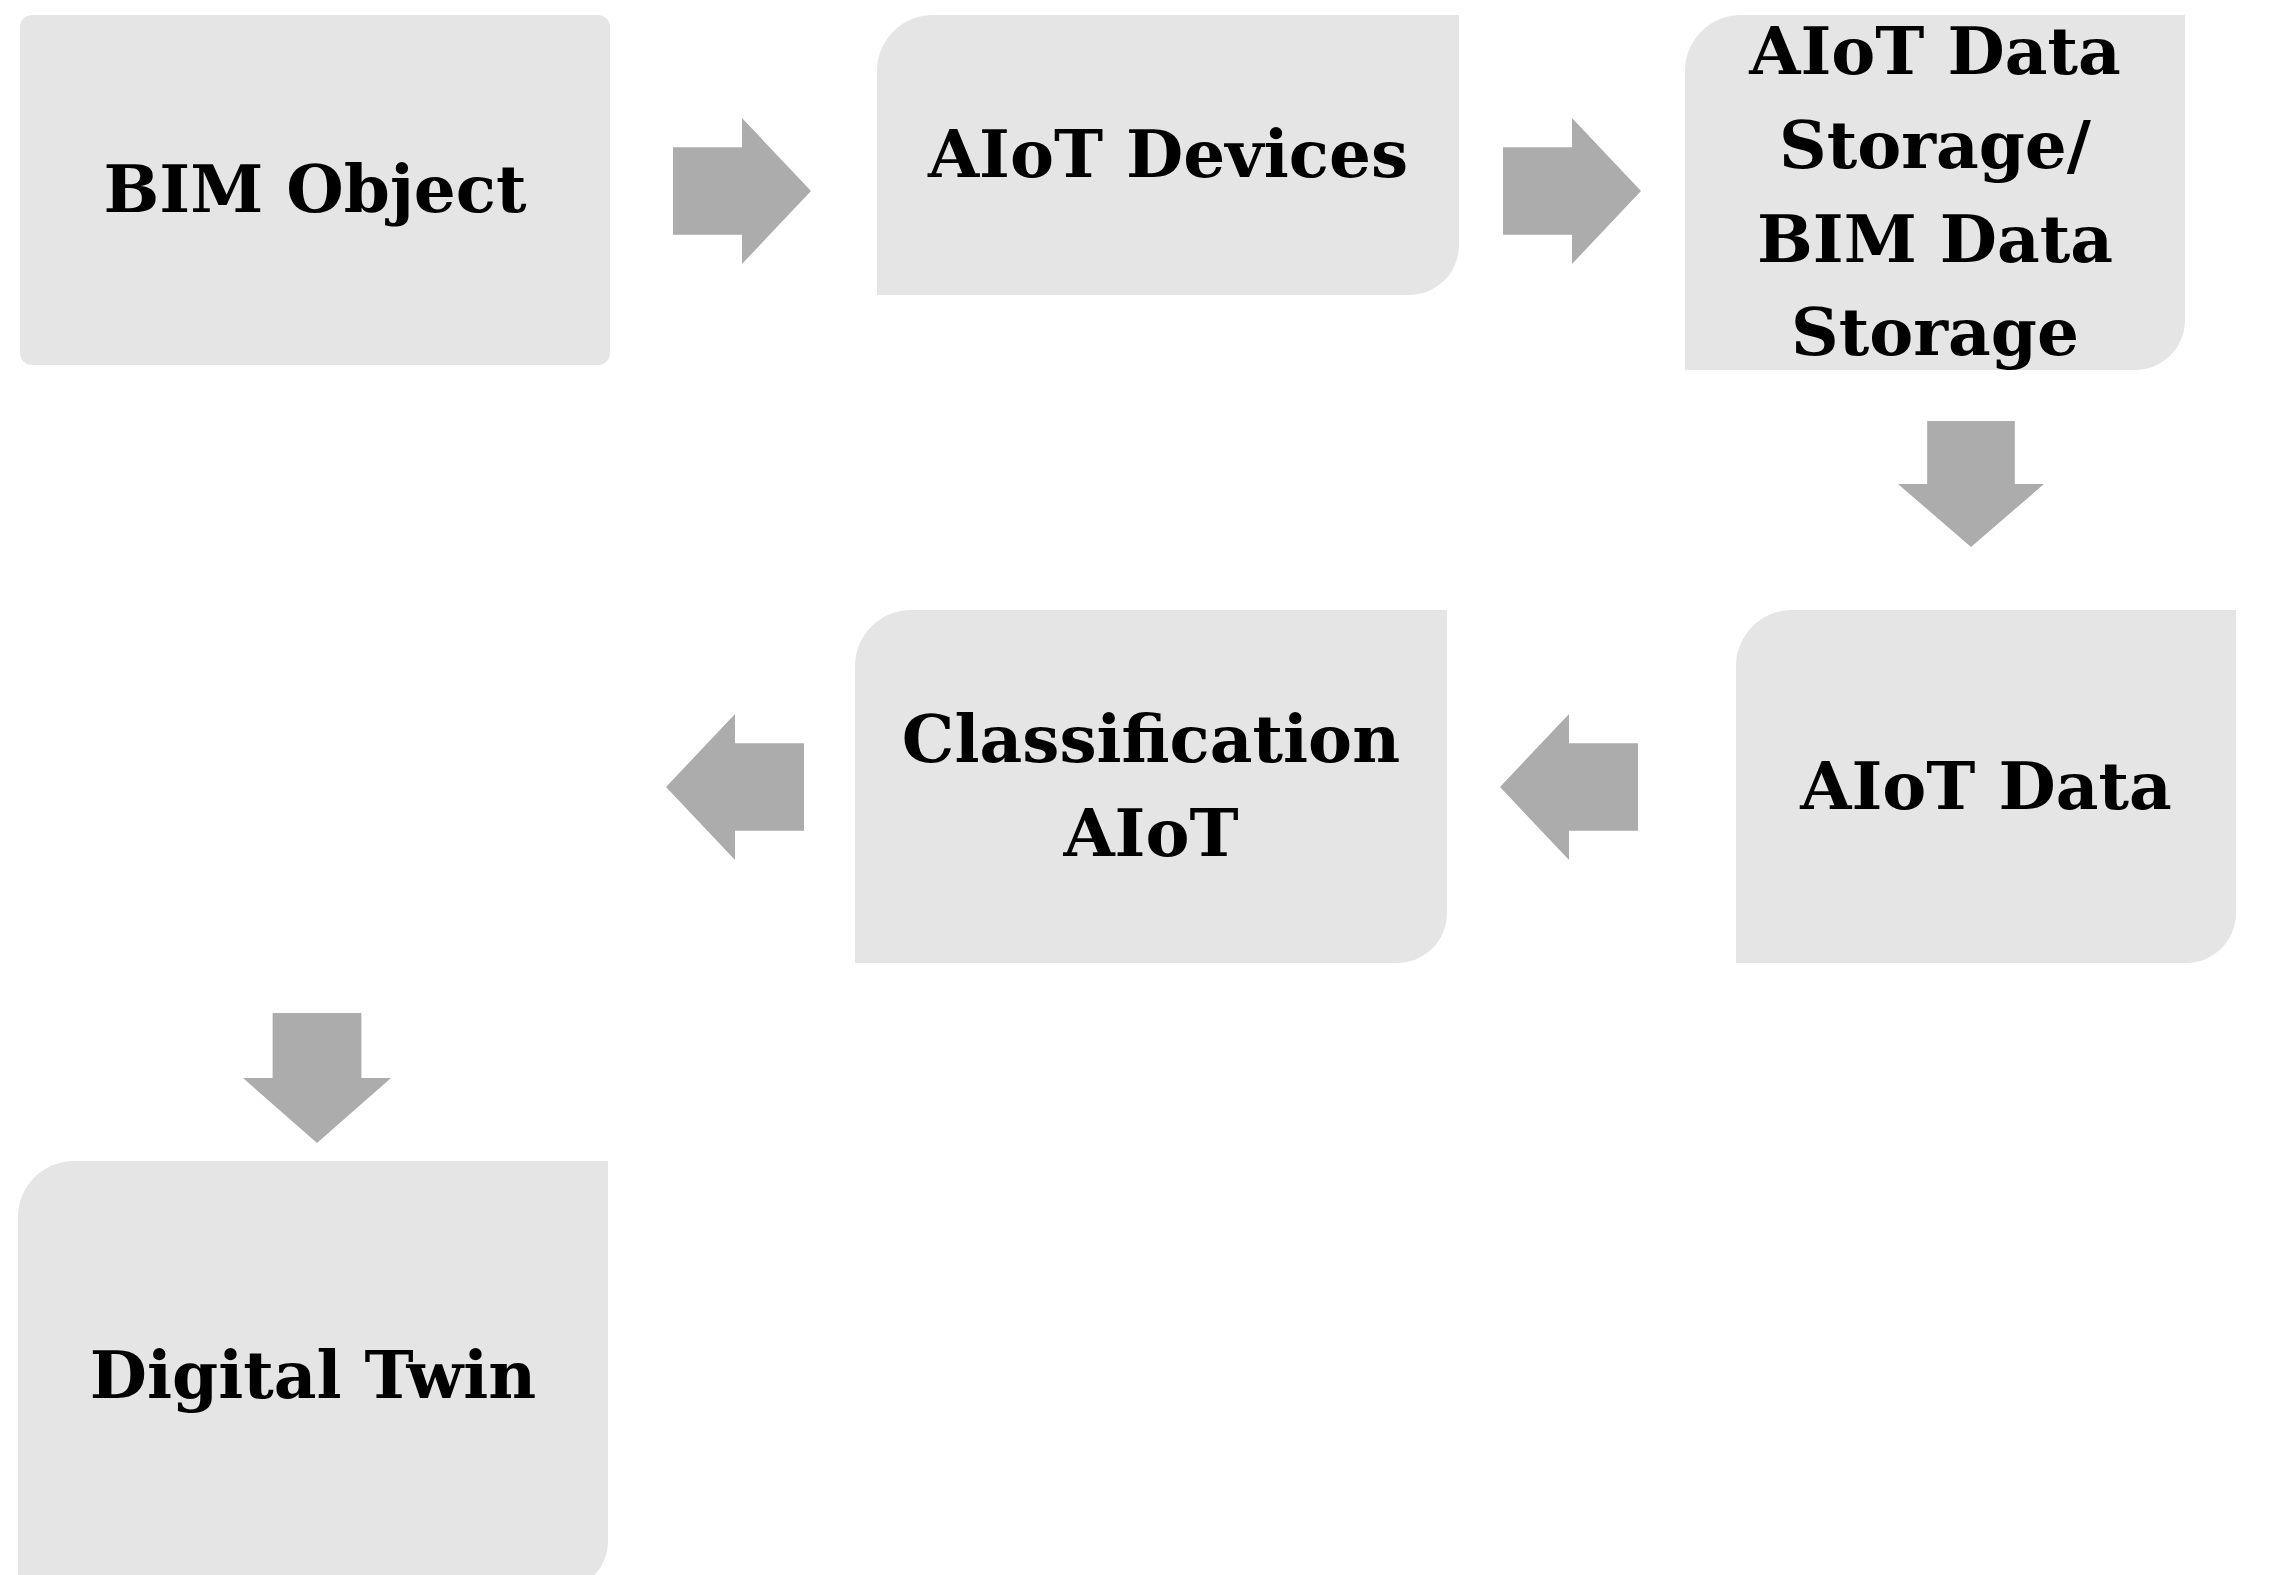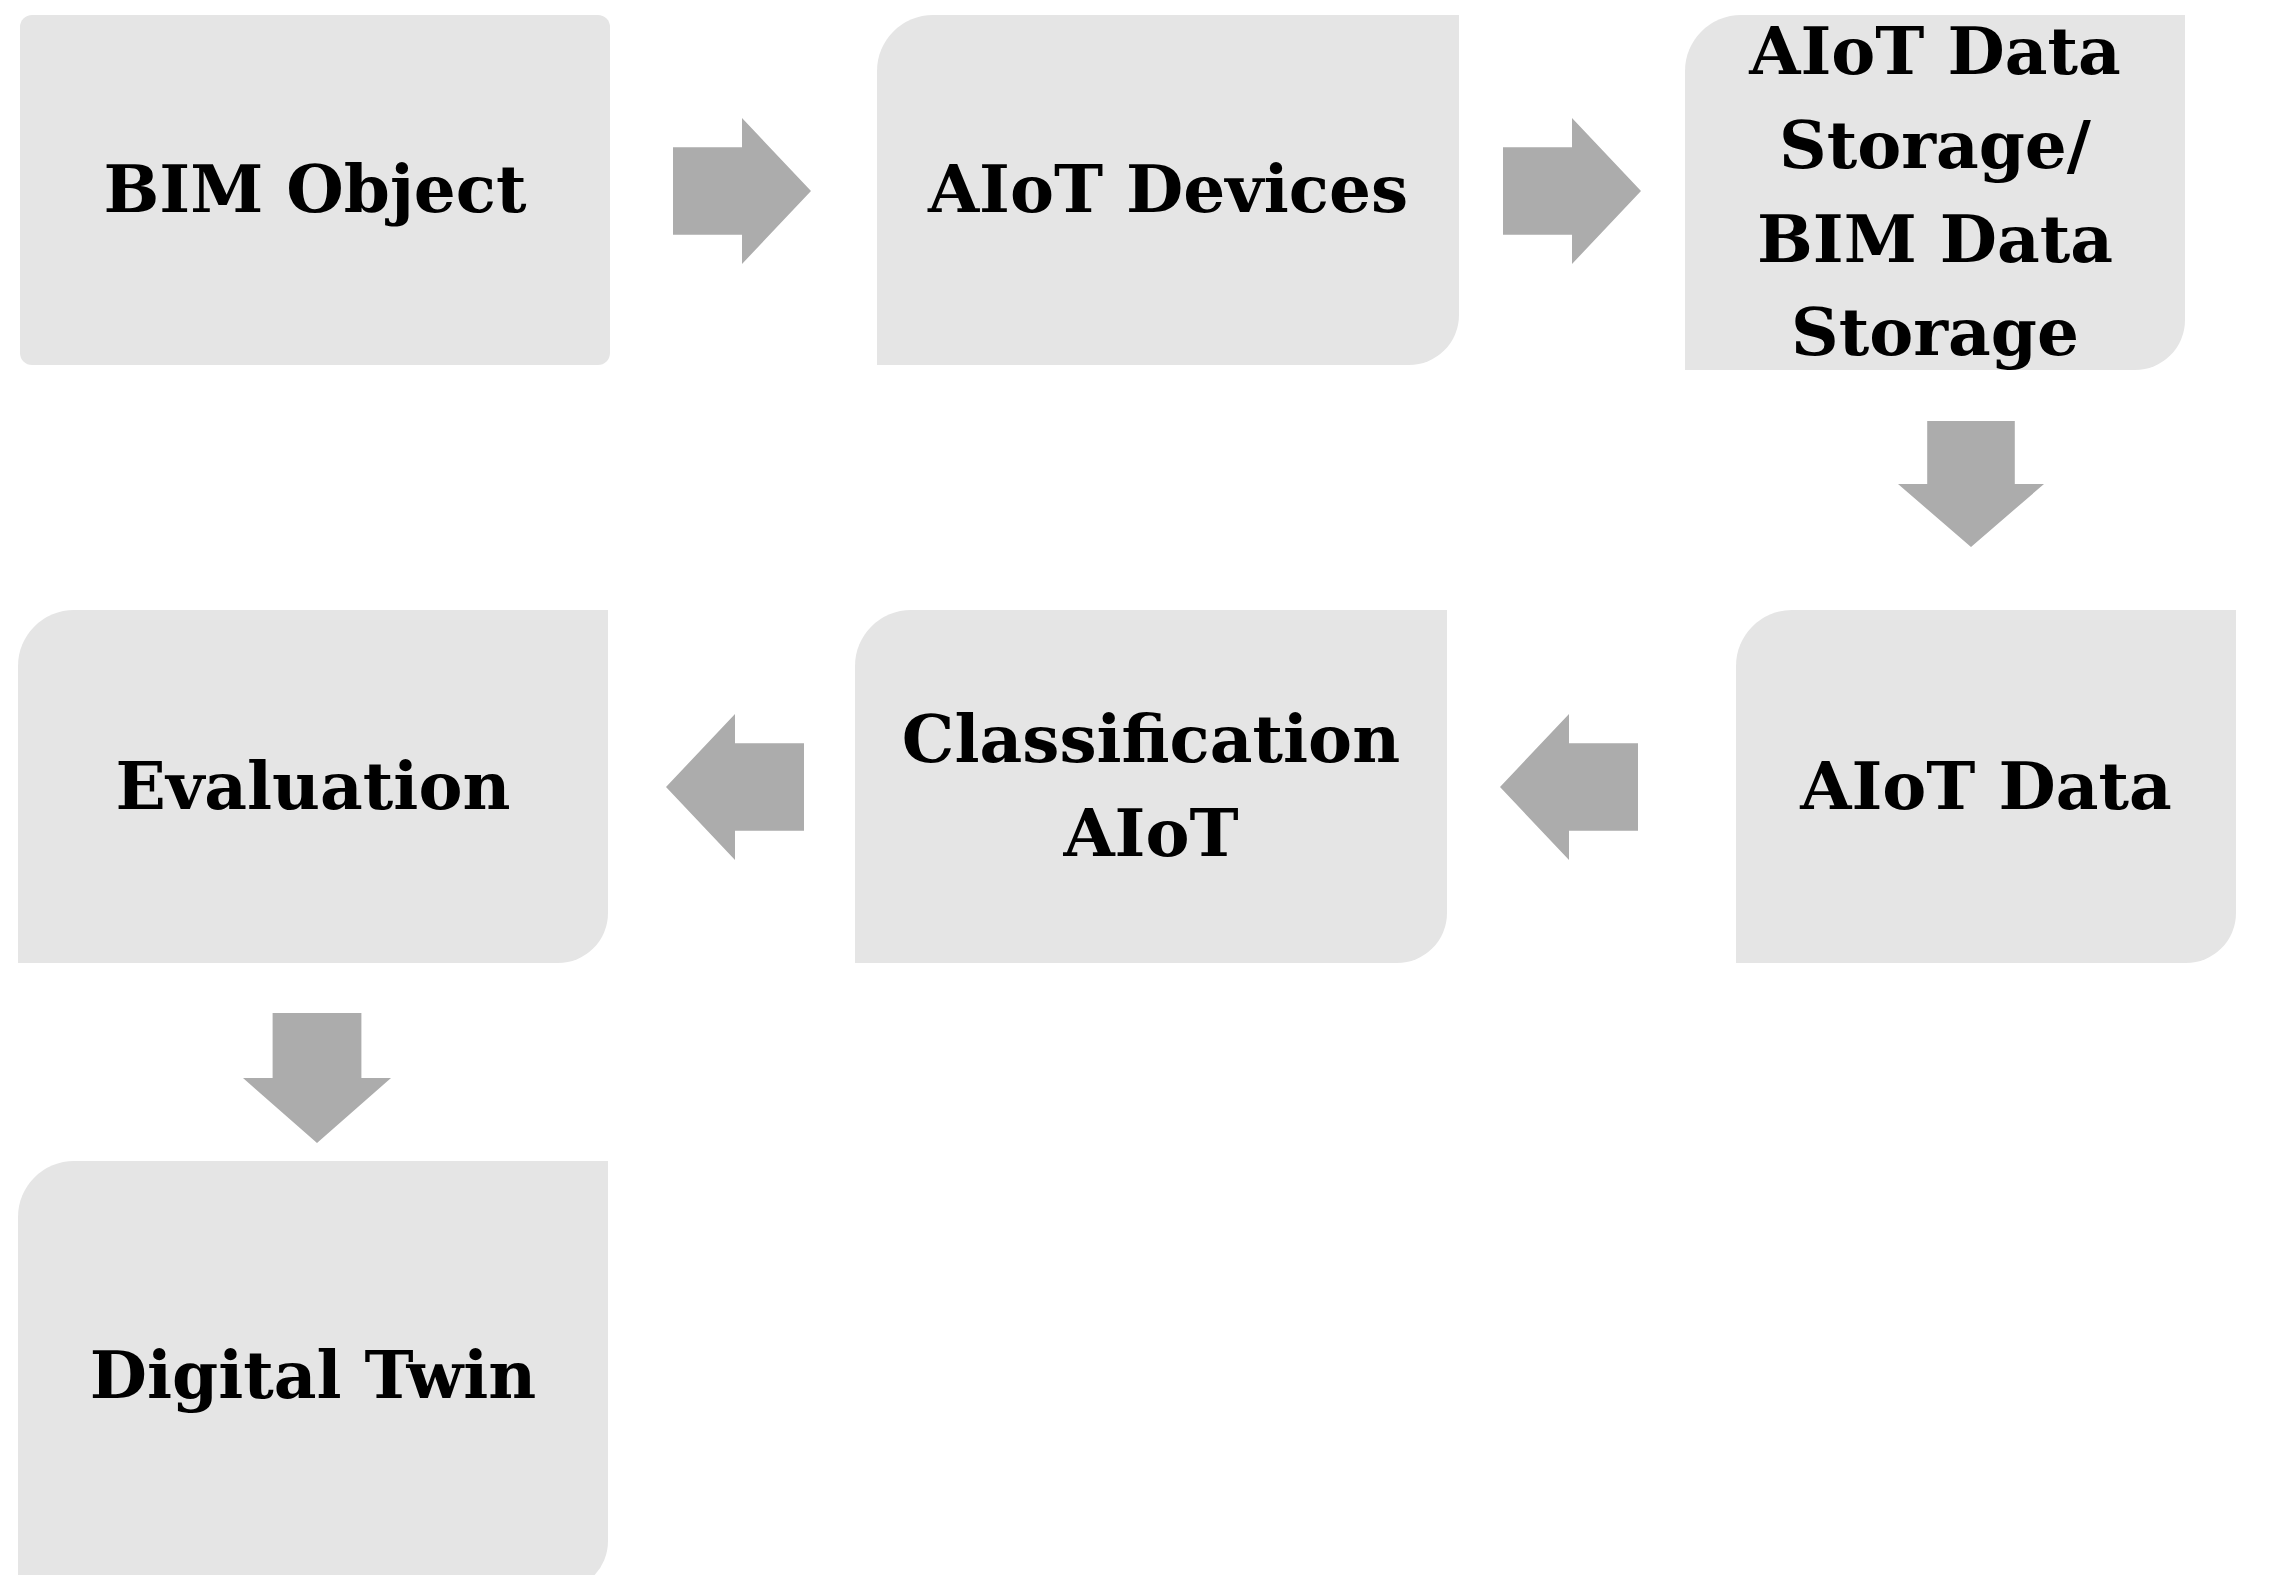--- a/index.html
+++ b/index.html
@@ -51,21 +51,21 @@
   }
   .arrow.left {
     clip-path: polygon(100% 20%, 50% 20%, 50% 0, 0 50%, 50% 100%, 50% 80%, 100% 80%);
   }
   .arrow.down {
     clip-path: polygon(20% 0, 80% 0, 80% 50%, 100% 50%, 50% 100%, 0 50%, 20% 50%);
   }
 
   
   #node-bim-object        { left: 20px;   top: 15px;   width: 590px; height: 350px; border-radius: 12px; }
-  #node-aiot-devices      { left: 877px;  top: 15px;   width: 582px; height: 350px; }
+  #node-aiot-devices      { left: 877px;  top: 15px;   width: 582px; height: 280px; }
   #node-aiot-data-storage { left: 1685px; top: 15px;   width: 500px; height: 355px; }
   #node-aiot-data         { left: 1736px; top: 610px;  width: 500px; height: 353px; }
   #node-classification    { left: 855px;  top: 610px;  width: 592px; height: 353px; }
   #node-evaluation        { left: 18px;   top: 610px;  width: 590px; height: 353px; }
   #node-digital-twin      { left: 18px;   top: 1161px; width: 590px; height: 430px; }
 
   
   #arrow-1 { left: 673px;  top: 118px;  width: 138px; height: 146px; }
   #arrow-2 { left: 1503px; top: 118px;  width: 138px; height: 146px; }
   #arrow-3 { left: 1898px; top: 421px;  width: 146px; height: 126px; }
@@ -101,23 +101,20 @@
   </div>
 
   <div class="arrow left" id="arrow-4"></div>
 
   <div class="node" id="node-classification">
     <span>Classification AIoT</span>
   </div>
 
   <div class="arrow left" id="arrow-5"></div>
 
-  <div class="node" id="node-evaluation">
-    <span>Evaluation</span>
-  </div>
 
   <div class="arrow down" id="arrow-6"></div>
 
   <div class="node" id="node-digital-twin">
     <span>Digital Twin</span>
   </div>
 
 </div>
 
 </body></html>

